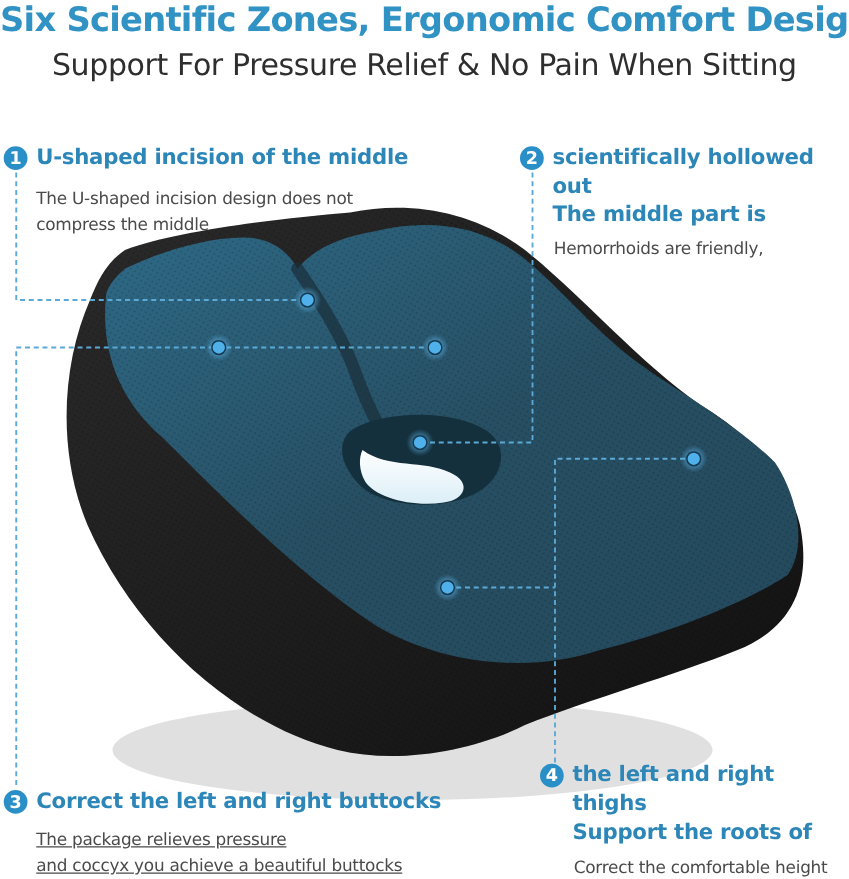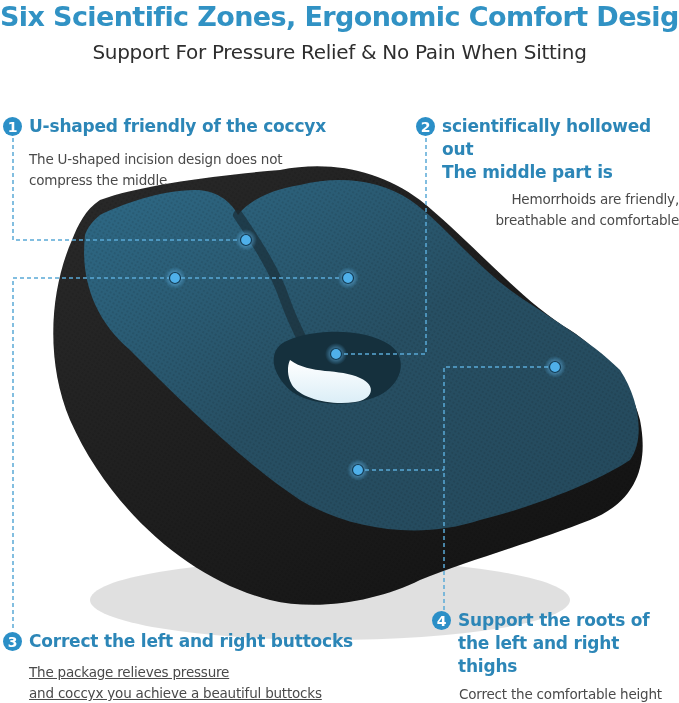--- a/index.html
+++ b/index.html
@@ -1,27 +1,27 @@
 <!DOCTYPE html>
 <html><head>
 <meta charset="utf-8">
 <style>
   html, body { margin:0; padding:0; background:#ffffff; }
   body { width:679px; height:703px; position:relative; overflow:hidden; font-family:"DejaVu Sans", "Liberation Sans", sans-serif; }
   .title { position:absolute; left:0; top:0; width:679px; text-align:center; font-size:27px; font-weight:bold; color:#3192c4; letter-spacing:-0.6px; line-height:34px; white-space:nowrap; }
-  .subtitle { position:absolute; left:0; top:40px; width:679px; text-align:center; font-size:20px; color:#2e2e2e; line-height:24px; letter-spacing:-0.3px; }
+  .subtitle { position:absolute; left:0; top:40px; width:679px; text-align:center; font-size:24px; color:#2e2e2e; line-height:24px; letter-spacing:-0.3px; }
   .feature { position:absolute; }
   .feat-head { display:flex; align-items:flex-start; }
   .badge { width:19px; height:19px; border-radius:50%; background:#2b8fc7; color:#fff; font-size:14px; font-weight:bold; display:flex; align-items:center; justify-content:center; flex-shrink:0; margin-top:2px; margin-right:7px; }
   .feat-title { font-size:17px; font-weight:bold; color:#2c86b7; line-height:23px; letter-spacing:-0.2px; }
   .feat-desc { font-size:13.5px; color:#4a4a4a; line-height:21px; margin-top:5px; letter-spacing:-0.2px; }
   #f1 { left:3px; top:115px; width:340px; }
   #f1 .feat-desc { margin-left:26px;margin-top:11px; }
   #f2 { left:416px; top:115px; width:263px; }
-  #f2 .feat-desc { margin-left:27px;text-align:right; }
+  #f2 .feat-desc { margin-left:27px; }
   #f3 { left:3px; top:630px; width:360px; }
   #f3 .feat-desc { margin-left:26px; margin-top:9px;text-decoration:underline; }
   #f4 { left:432px; top:609px; width:247px; }
   #f4 .feat-desc { margin-left:27px; margin-top:6px; }
   .art { position:absolute; left:0; top:0; width:679px; height:703px; pointer-events:none; }
 </style>
 </head>
 <body>
 
 <svg class="art" viewBox="0 0 679 703" xmlns="http://www.w3.org/2000/svg">
@@ -101,58 +101,57 @@
       </g>
   </g>
 </svg>
 
 <div class="title">Six Scientific Zones, Ergonomic Comfort Design</div>
 <div class="subtitle">Support For Pressure Relief &amp; No Pain When Sitting</div>
 
 <div class="feature" id="f1">
   <div class="feat-head">
     <span class="badge">1</span>
-    <span class="feat-title">U-shaped friendly of the coccyx</span>
+    <span class="feat-title">U-shaped incision of the middle</span>
   </div>
   <div class="feat-desc">
     <div>The U-shaped incision design does not</div>
     <div>compress the middle</div>
   </div>
 </div>
 
 <div class="feature" id="f2">
   <div class="feat-head">
     <span class="badge">2</span>
     <span class="feat-title">
       <div>scientifically hollowed out</div>
       <div>The middle part is</div>
     </span>
   </div>
   <div class="feat-desc">
     <div>Hemorrhoids are friendly,</div>
-    <div>breathable and comfortable</div>
   </div>
 </div>
 
 <div class="feature" id="f3">
   <div class="feat-head">
     <span class="badge">3</span>
     <span class="feat-title">Correct the left and right buttocks</span>
   </div>
   <div class="feat-desc">
     <div>The package relieves pressure</div>
     <div>and coccyx you achieve a beautiful buttocks</div>
   </div>
 </div>
 
 <div class="feature" id="f4">
   <div class="feat-head">
     <span class="badge">4</span>
     <span class="feat-title">
+      <div>the left and right thighs</div>
       <div>Support the roots of</div>
-      <div>the left and right thighs</div>
     </span>
   </div>
   <div class="feat-desc">
     <div>Correct the comfortable height</div>
 
   </div>
 </div>
 
 </body></html>

